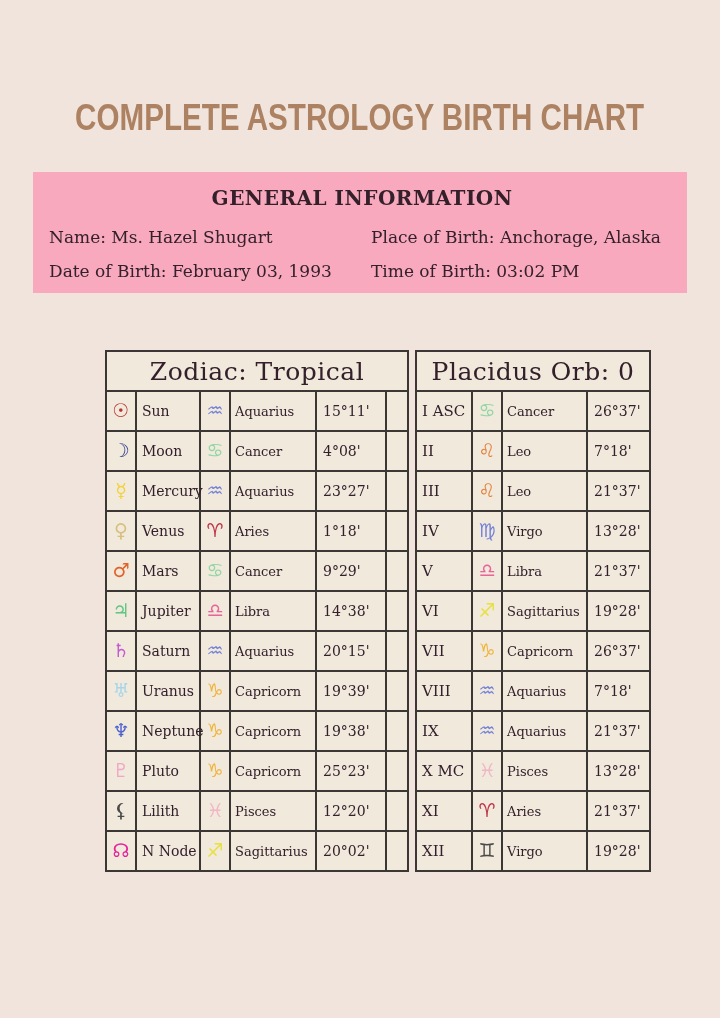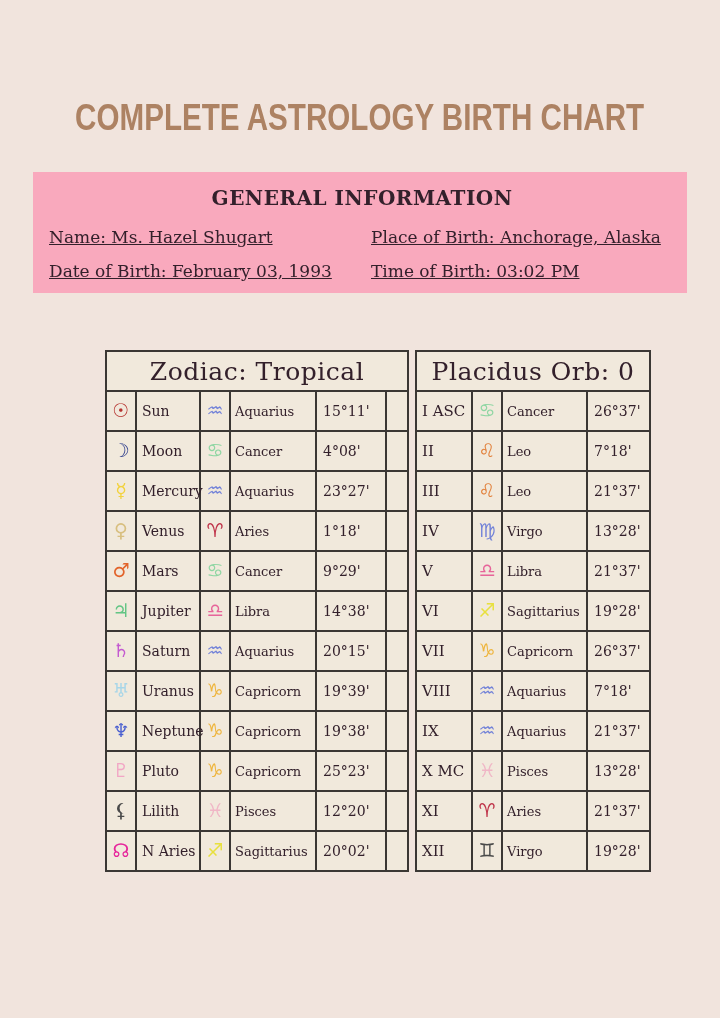--- a/index.html
+++ b/index.html
@@ -45,21 +45,21 @@
     font-weight: 700;
     letter-spacing: 0.5px;
   }
   .info-grid {
     margin-top: 17px;
     display: grid;
     grid-template-columns: 322px auto;
     row-gap: 14px;
     font-size: 17px;
   }
-  .info-field { white-space: nowrap; text-decoration: underline; }
+  .info-field { white-space: nowrap; }
 
   
   .tables-row {
     display: flex;
     align-items: flex-start;
     margin: 57px 0 0 105px;
   }
   table {
     border-collapse: collapse;
     background: var(--table-background, #f1e9dc);
@@ -207,21 +207,21 @@
           <tr>
     <td class="icon-cell"><span class="glyph" style="color: rgb(74, 74, 74);">⚸</span></td>
     <td class="planet-cell">Lilith</td>
     <td class="icon-cell"><span class="glyph" style="color: rgb(240, 182, 198);">♓</span></td>
     <td class="sign-cell">Pisces</td>
     <td class="deg-cell">12°20'</td>
     <td class="empty-cell"></td>
   </tr>
           <tr>
     <td class="icon-cell"><span class="glyph" style="color: rgb(230, 37, 155);">☊</span></td>
-    <td class="planet-cell">N Aries</td>
+    <td class="planet-cell">N Node</td>
     <td class="icon-cell"><span class="glyph" style="color: rgb(232, 224, 62);">♐</span></td>
     <td class="sign-cell">Sagittarius</td>
     <td class="deg-cell">20°02'</td>
     <td class="empty-cell"></td>
   </tr>
         </tbody>
     </table>
 
     <table class="houses-table">
       <colgroup>

